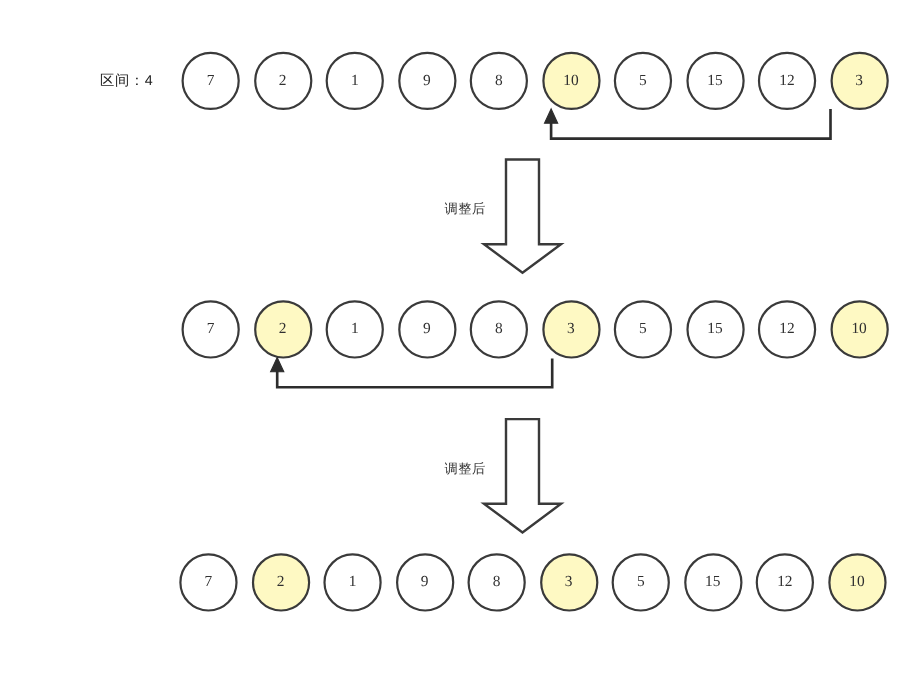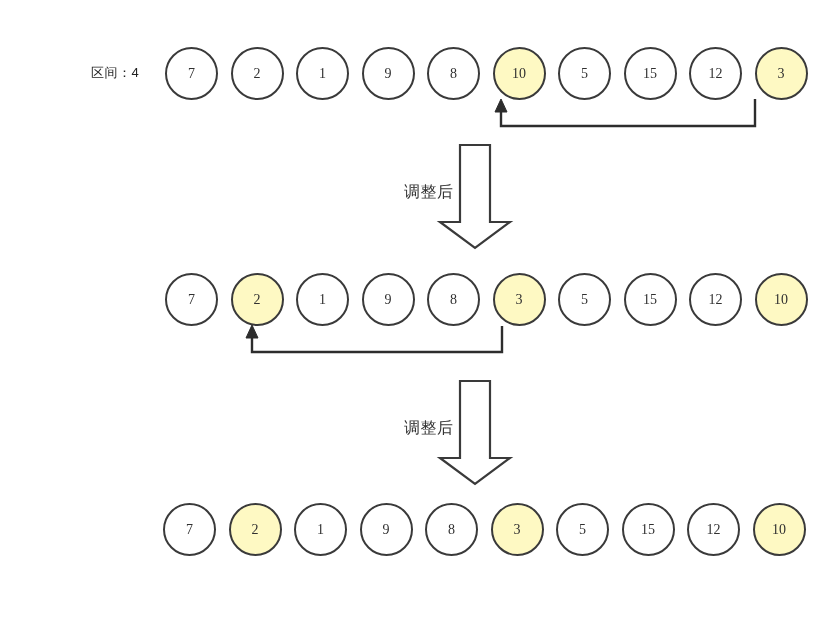--- a/index.html
+++ b/index.html
@@ -41,21 +41,21 @@
     font-size: 14px;
     color: #303030;
     background: #ffffff;
   }
   .node.highlight {
     background: #fef9c3;
   }
   .step-label {
     position: absolute;
     font-family: "Liberation Sans", sans-serif;
-    font-size: 16px;
+    font-size: 12px;
     color: #333333;
     white-space: nowrap;
     letter-spacing: 0.5px;
   }
   .svg-layer {
     position: absolute;
     left: 0;
     top: 0;
     width: 831px;
     height: 617px;

